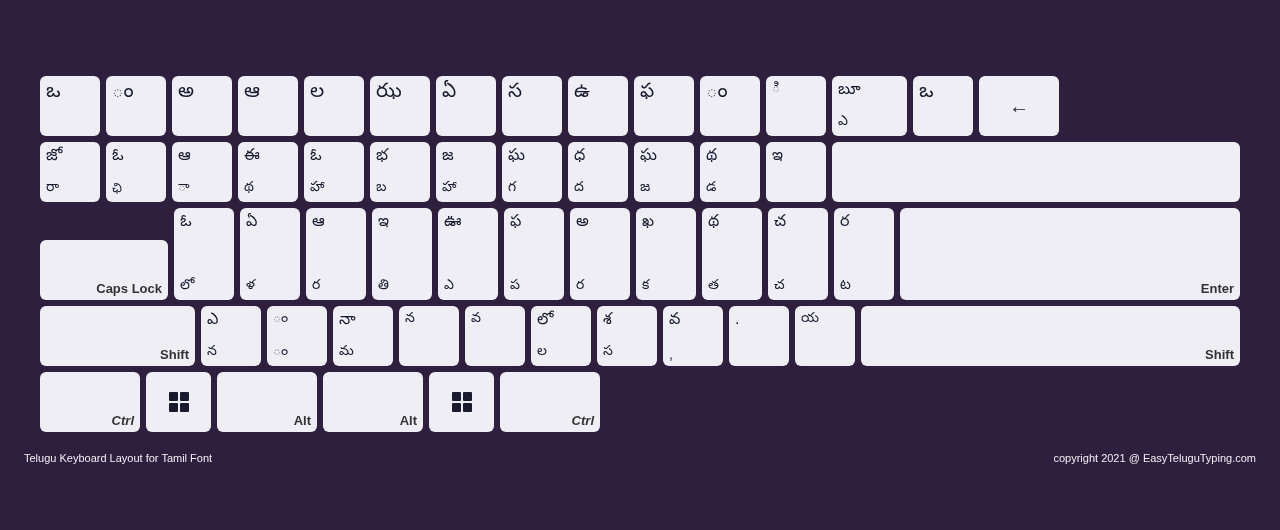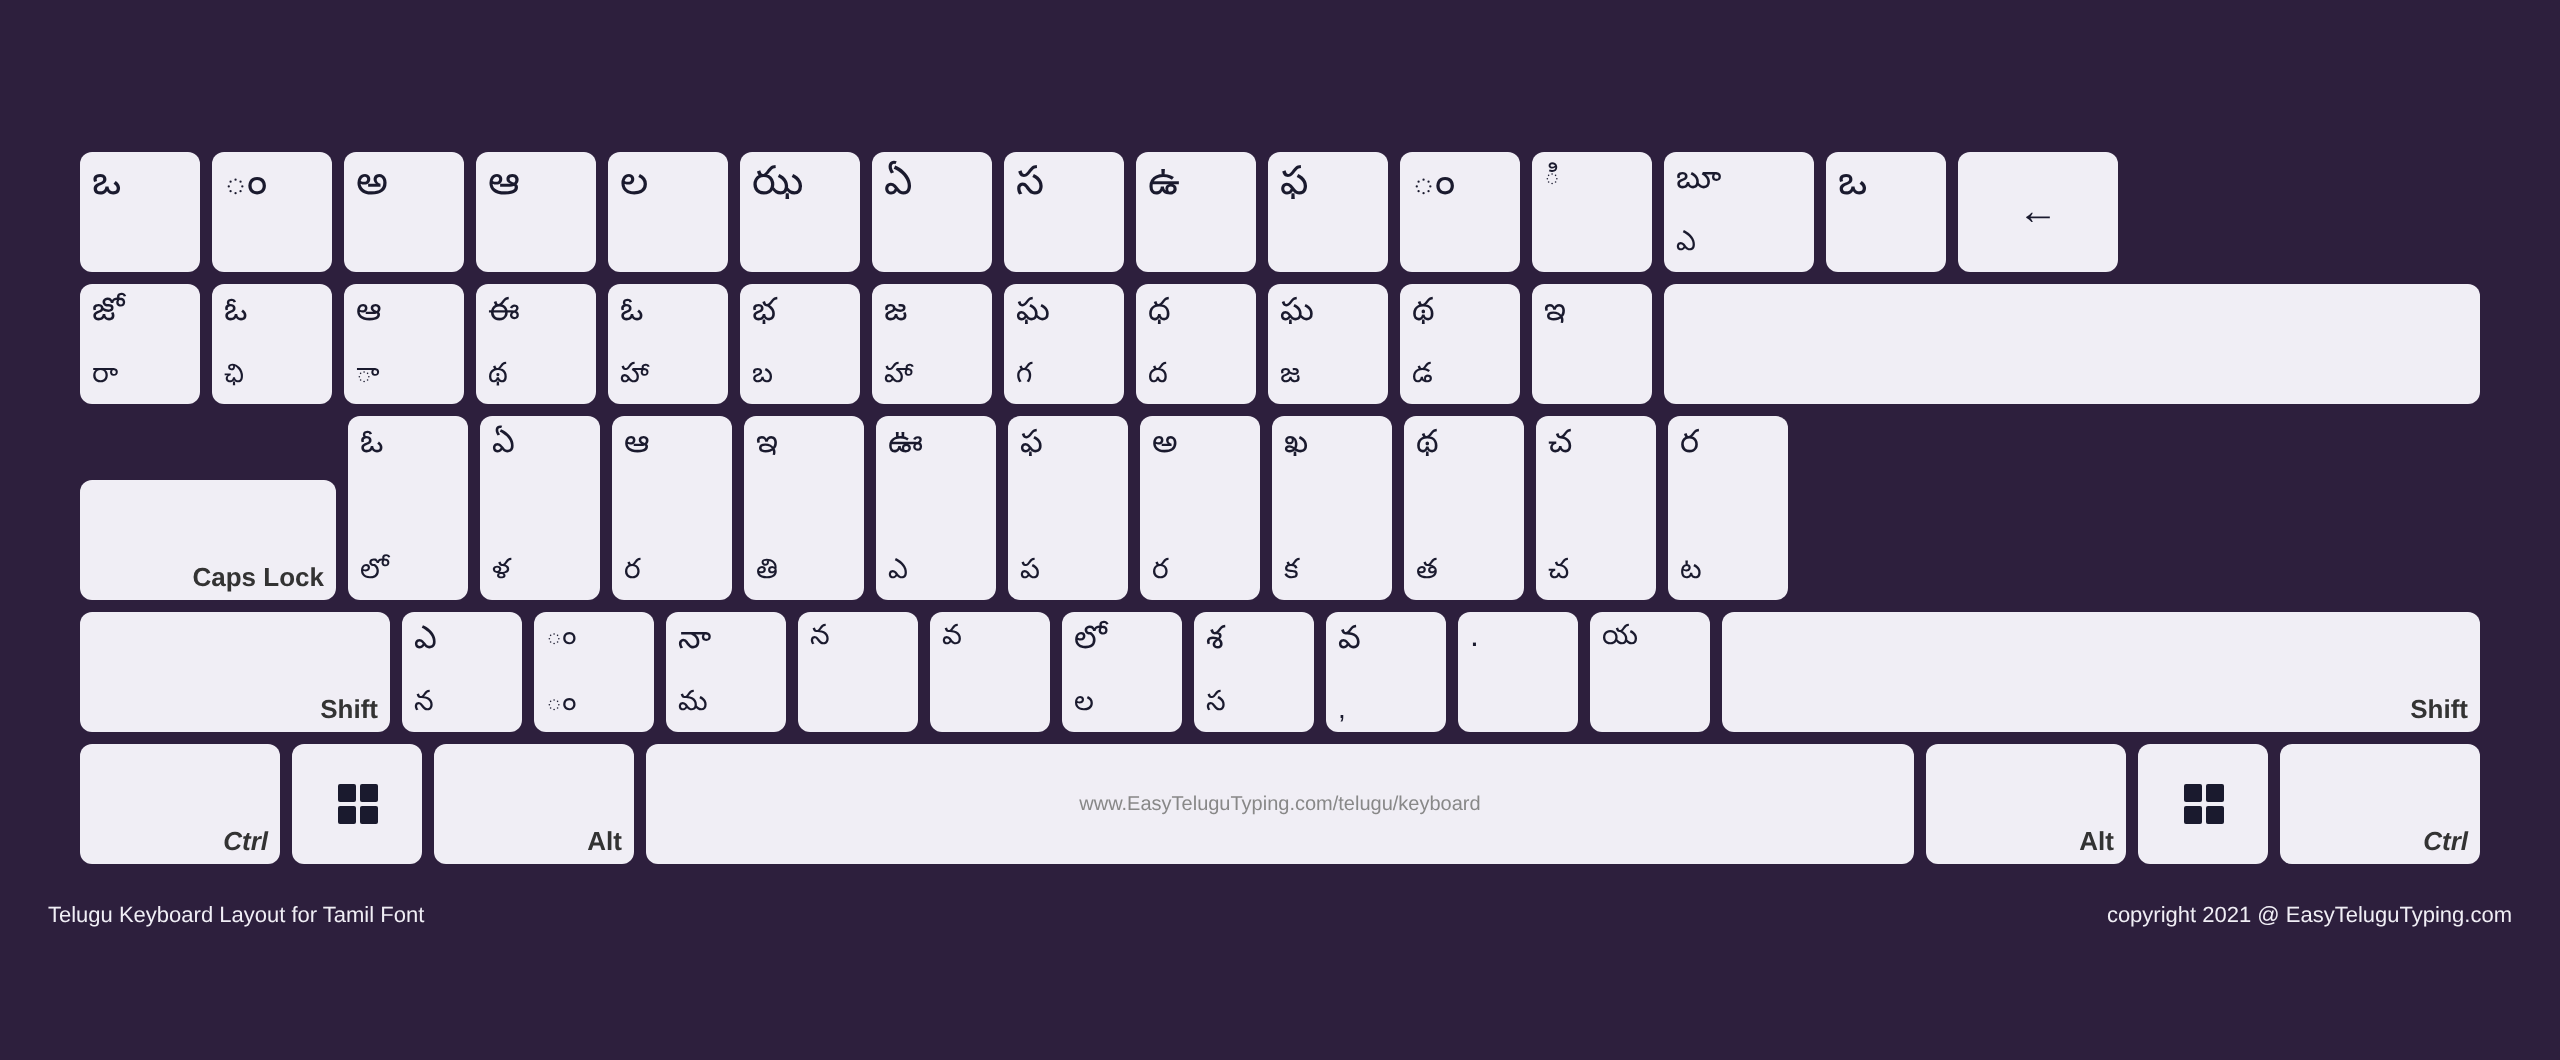--- a/index.html
+++ b/index.html
@@ -262,20 +262,23 @@
       <span class="telugu-char" style="font-size:14px">త</span>
     </div>
     <div class="key">
       <span class="telugu-char" style="font-size:16px">చ</span>
       <span class="telugu-char" style="font-size:14px">చ</span>
     </div>
     <div class="key">
       <span class="telugu-char" style="font-size:16px">ర</span>
       <span class="telugu-char" style="font-size:14px">ట</span>
     </div>
+    <div class="key key-enter" style="flex:1; align-items:flex-end; justify-content:flex-end;">
+      <span class="key-label" style="font-size:13px; font-weight:bold; color:#333;">Enter</span>
+    </div>
   </div>
 
   <div class="keyboard-row">
     <div class="key key-shift-left" style="min-width:155px; align-items:flex-start; justify-content:flex-end;">
       <span class="key-label" style="font-size:13px; font-weight:bold; color:#333;">Shift</span>
     </div>
     <div class="key">
       <span class="telugu-char" style="font-size:16px">ఎ</span>
       <span class="telugu-char" style="font-size:14px">న</span>
     </div>
@@ -323,23 +326,20 @@
     <div class="key key-win" style="min-width:65px; align-items:center; justify-content:center;">
       <div class="win-icon">
         <span></span>
           <span></span>
           <span></span>
           <span></span>
       </div>
     </div>
     <div class="key key-alt" style="min-width:100px; align-items:flex-start; justify-content:flex-end;">
       <span class="key-label" style="font-size:13px; font-weight:bold; color:#333;">Alt</span>
-    </div>
-    <div class="key key-space" style="flex:1; align-items:center; justify-content:center;">
-      <span style="font-size:10px; color:#888;">www.EasyTeluguTyping.com/telugu/keyboard</span>
     </div>
     <div class="key key-alt" style="min-width:100px; align-items:flex-end; justify-content:flex-end;">
       <span class="key-label" style="font-size:13px; font-weight:bold; color:#333;">Alt</span>
     </div>
     <div class="key key-win" style="min-width:65px; align-items:center; justify-content:center;">
       <div class="win-icon">
         <span></span>
           <span></span>
           <span></span>
           <span></span>

